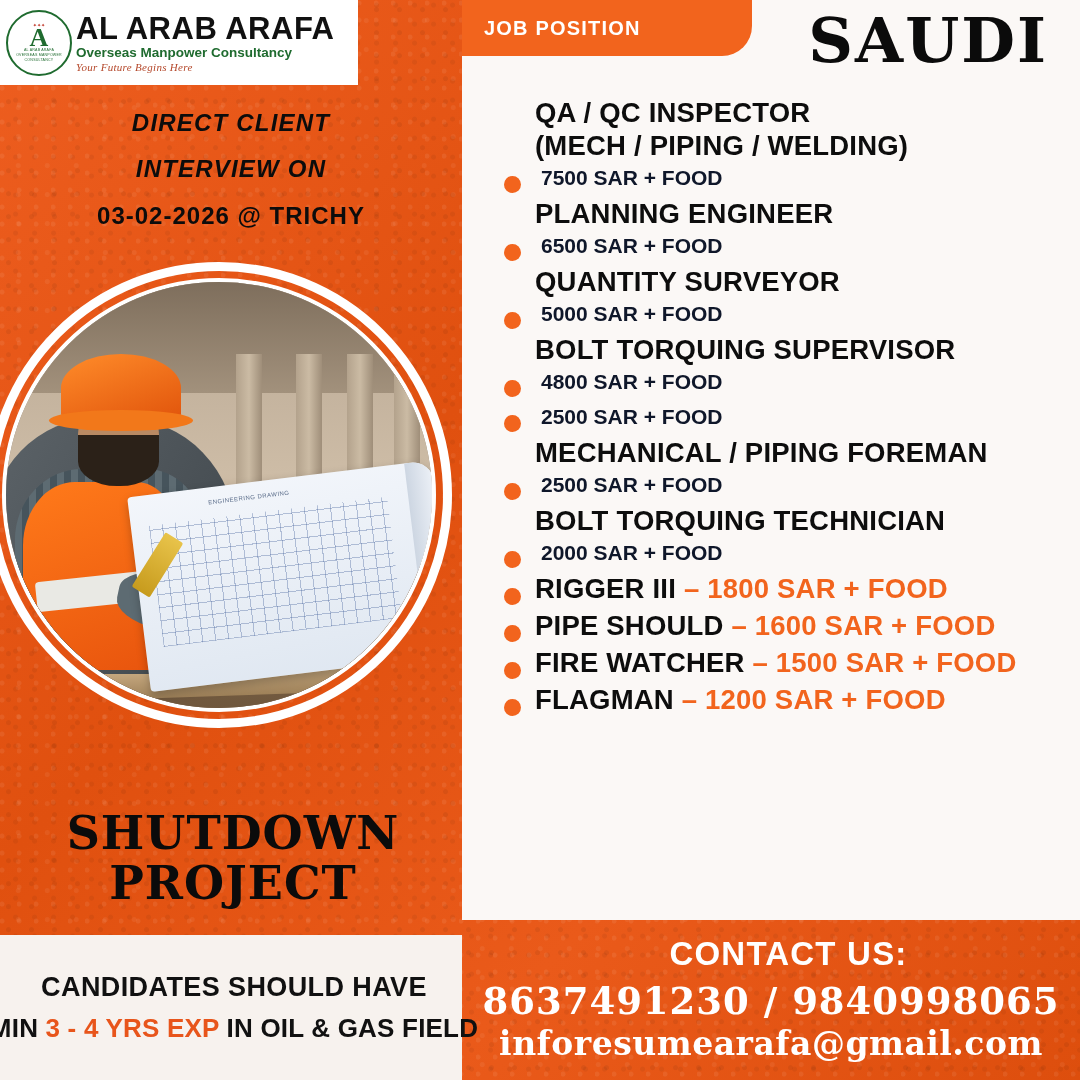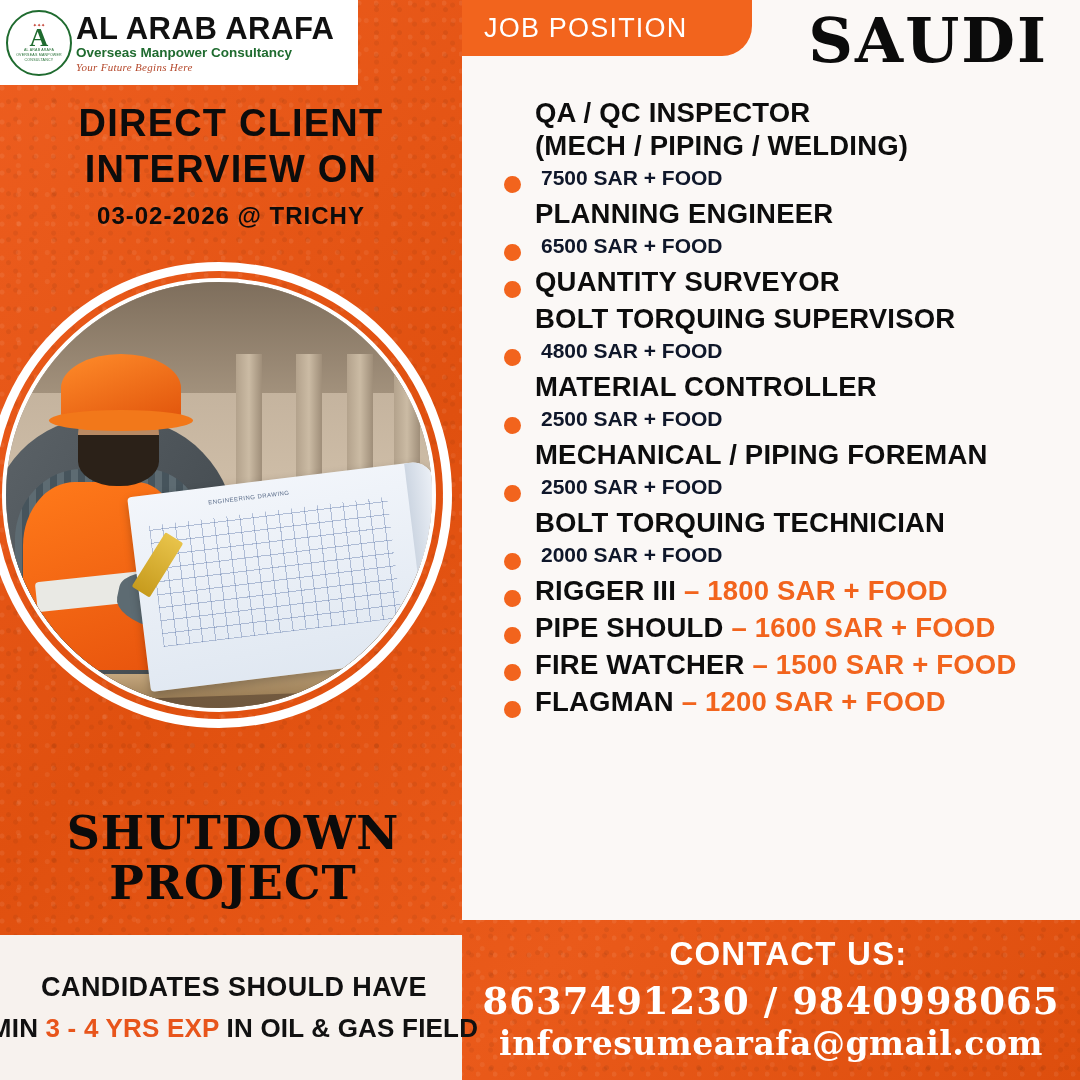--- a/index.html
+++ b/index.html
@@ -54,21 +54,21 @@
   .logo-text .l3 {
     font-size:11px; color:#b4472a; font-family:"Liberation Serif", serif;
     font-style:italic; line-height:13px; letter-spacing:.3px;
   }
 
   .interview {
     position:absolute; left:0; top:100px; width:462px; text-align:center;
     color:#0c0c0c;
   }
   .interview .r1, .interview .r2 {
-    font-weight:bold; font-size:38px; letter-spacing:1.2px; line-height:46px;
+    font-weight:bold; font-size:24px; letter-spacing:1.2px; line-height:46px;font-style:italic;
   }
   .interview .r3 {
     font-weight:bold; font-size:24px; letter-spacing:1px; line-height:48px;
   }
 
   
   .photo-wrap {
     position:absolute; left:-14px; top:262px; width:466px; height:466px;
   }
   .ring-outer {
@@ -168,21 +168,21 @@
   .right-panel {
     position:absolute; left:462px; top:0; width:618px; height:920px;
     background:#fbf8f6;
   }
   .job-tab {
     position:absolute; left:462px; top:0; width:290px; height:56px;
     background:#F2641D; border-radius:0 0 30px 0;
     display:flex; align-items:center; padding-left:22px;
   }
   .job-tab span {
-    color:#fff; font-weight:normal; font-size:27px; letter-spacing:1.2px;
+    color:#fff; font-weight:bold; font-size:20px; letter-spacing:1.2px;
   }
   .saudi {
     position:absolute; right:32px; top:10px;
     font-family:"DejaVu Serif", serif; font-weight:bold;
     font-size:62px; line-height:62px; color:#0b0b0b; letter-spacing:2px;
   }
 
   .jobs {
     position:absolute; left:500px; top:96px; width:570px;
   }
@@ -317,33 +317,33 @@
       <div class="bullet"></div>
       <div class="job-text">
         <div class="job-title">PLANNING ENGINEER</div>
         <div class="job-sal">6500 SAR + FOOD</div>
       </div>
     </div>
     <div class="job">
       <div class="bullet"></div>
       <div class="job-text">
         <div class="job-title">QUANTITY SURVEYOR</div>
+        <div class="job-sal">5000 SAR + FOOD</div>
       </div>
     </div>
     <div class="job">
       <div class="bullet"></div>
       <div class="job-text">
         <div class="job-title">BOLT TORQUING SUPERVISOR</div>
         <div class="job-sal">4800 SAR + FOOD</div>
       </div>
     </div>
     <div class="job">
       <div class="bullet"></div>
       <div class="job-text">
-        <div class="job-title">MATERIAL CONTROLLER</div>
         <div class="job-sal">2500 SAR + FOOD</div>
       </div>
     </div>
     <div class="job">
       <div class="bullet"></div>
       <div class="job-text">
         <div class="job-title">MECHANICAL / PIPING FOREMAN</div>
         <div class="job-sal">2500 SAR + FOOD</div>
       </div>
     </div>

